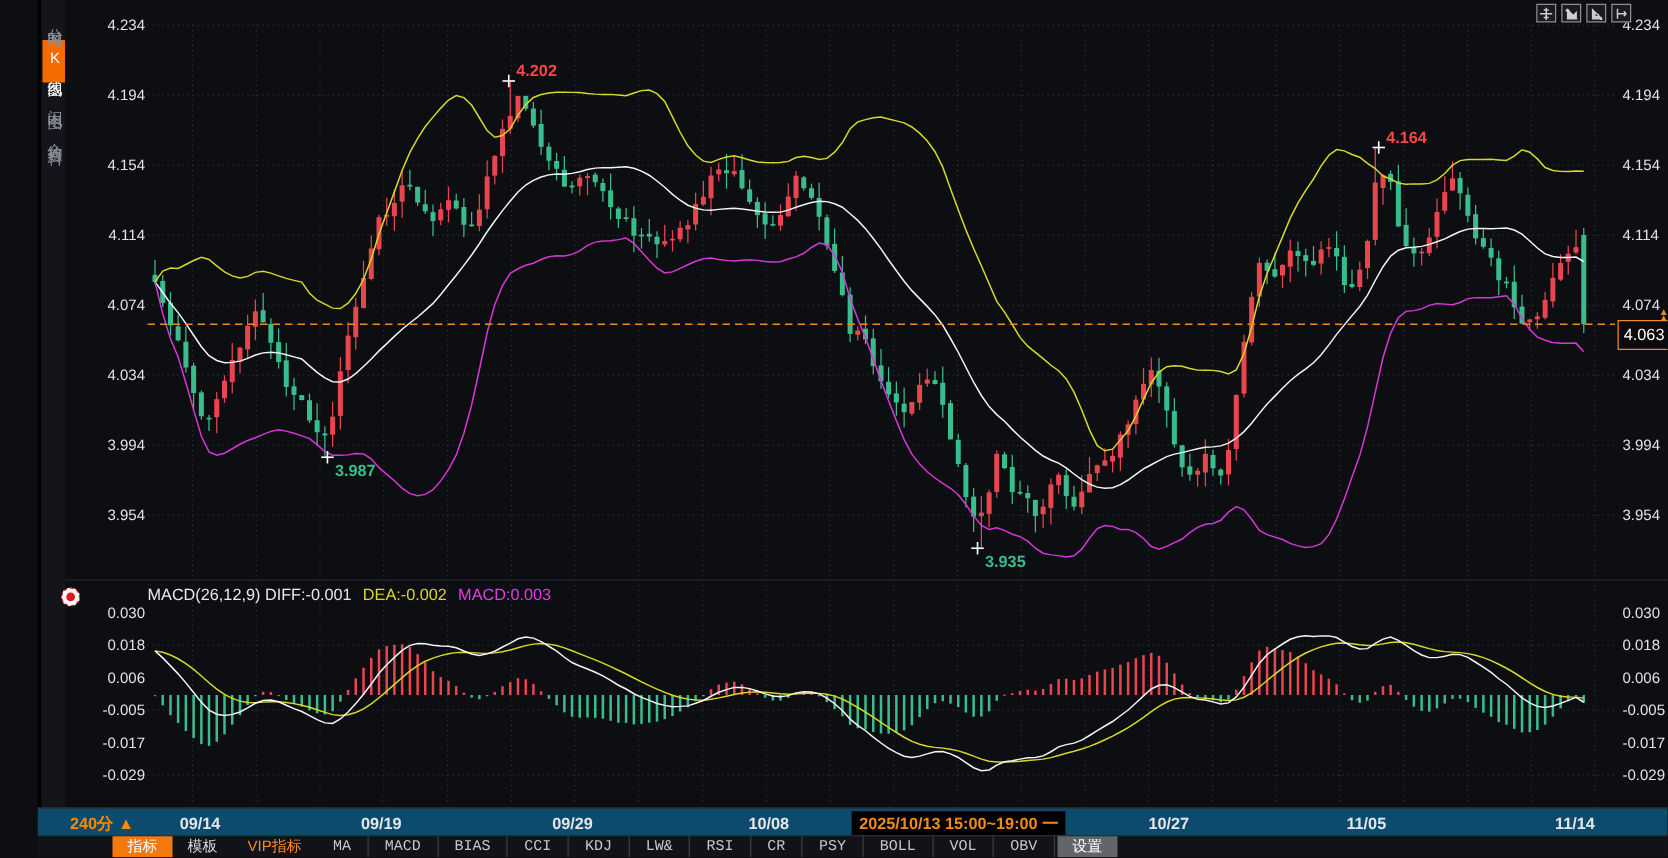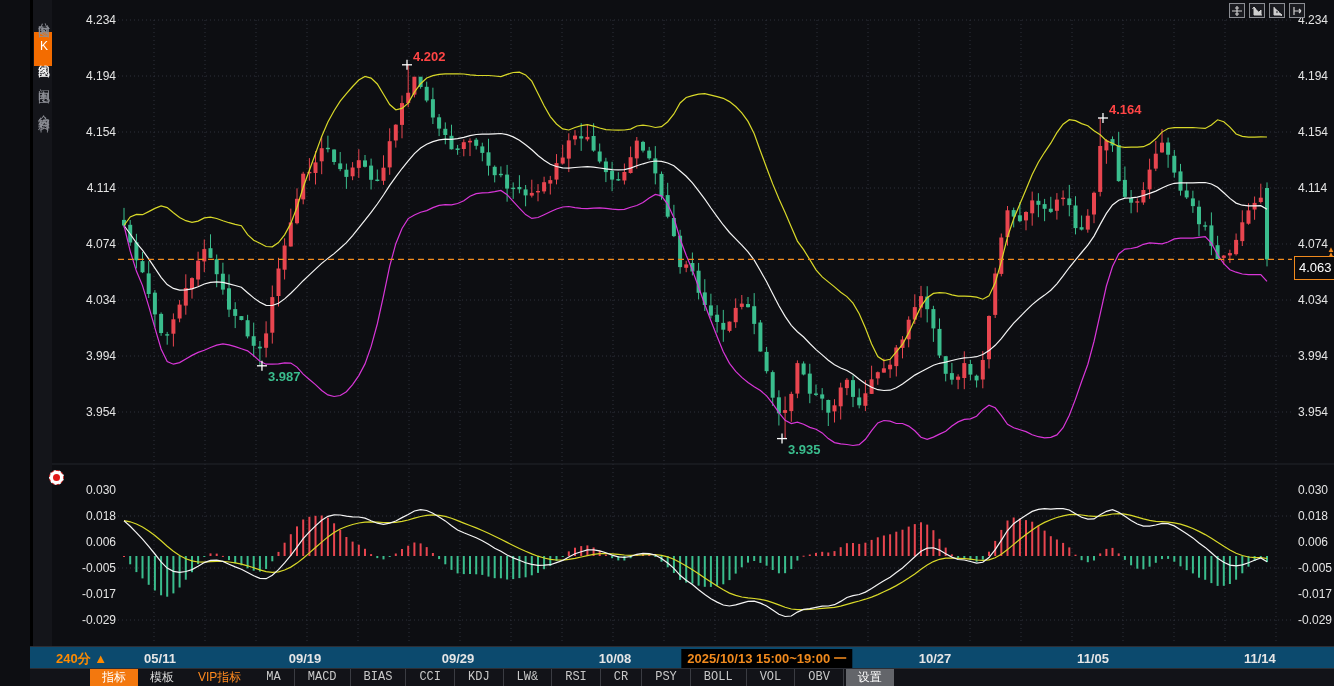--- a/index.html
+++ b/index.html
@@ -752,29 +752,34 @@
     <span class="trbtn">
       <svg width="10" height="10">
           <path d="M2 1v8M2 5h7M9 5l-2-2M9 5l-2 2" stroke="#cfcfcf" stroke-width="1.2" fill="none"></path>
         </svg>
     </span>
   </div>
 
   <span class="alarm">
       <i></i>
     </span>
+  <div class="mhdr">
+    <span class="w">MACD(26,12,9) DIFF:-0.001</span>
+    <span class="y">DEA:-0.002</span>
+    <span class="m">MACD:0.003</span>
+  </div>
 
   <div class="tagblack">4.087</div>
   <div class="tagorange">4.063</div>
   <div class="jump">▲<br>▲</div>
 
   <div class="taxis">
     <span class="period">240分 ▲</span>
     <span class="xtag" id="xtag" style="left: 737.052px;">2025/10/13 15:00~19:00 一</span>
-  <span class="xdate" style="left: 130.005px;">05/11</span>
+  <span class="xdate" style="left: 130.005px;">09/14</span>
       <span class="xdate" style="left: 275.051px;">09/19</span>
       <span class="xdate" style="left: 427.985px;">09/29</span>
       <span class="xdate" style="left: 585.033px;">10/08</span>
       <span class="xdate" style="left: 905.073px;">10/27</span>
       <span class="xdate" style="left: 1063.04px;">11/05</span>
       <span class="xdate" style="left: 1229.91px;">11/14</span>
     </div>
 
   <div class="btoolbar" id="btoolbar">
       <span class="btab active">指标</span>

